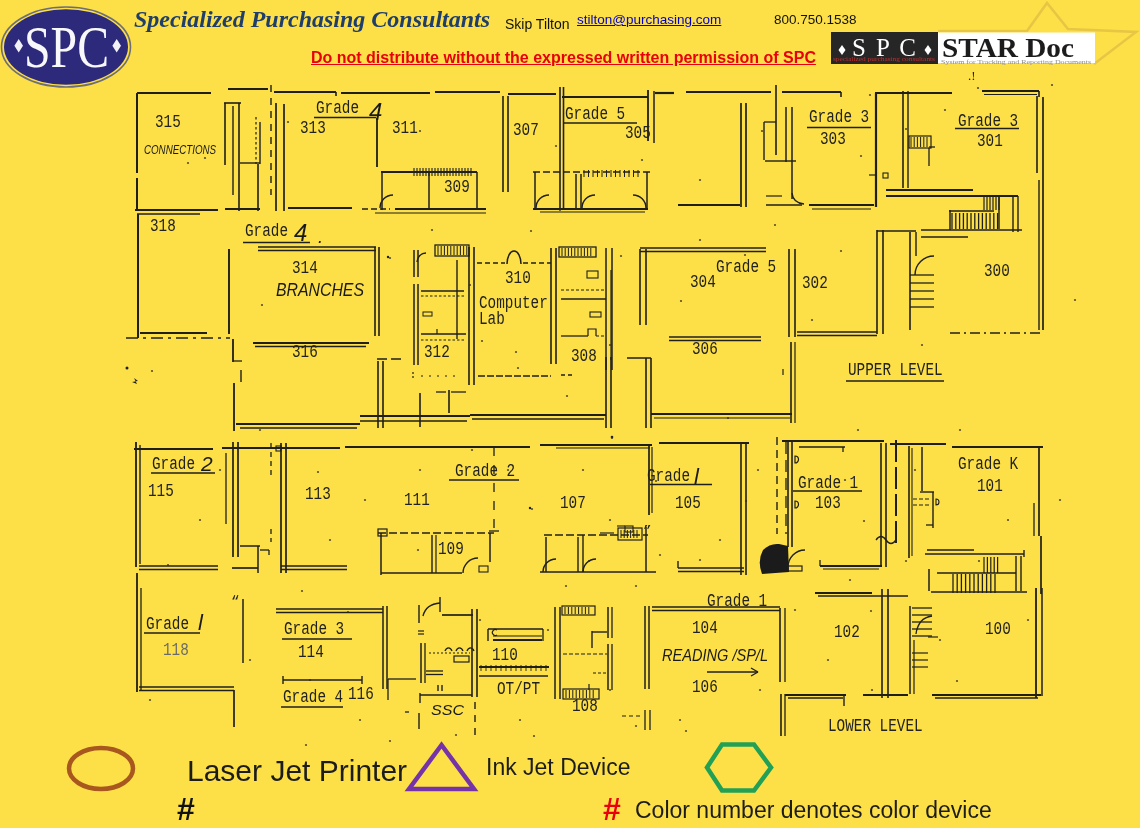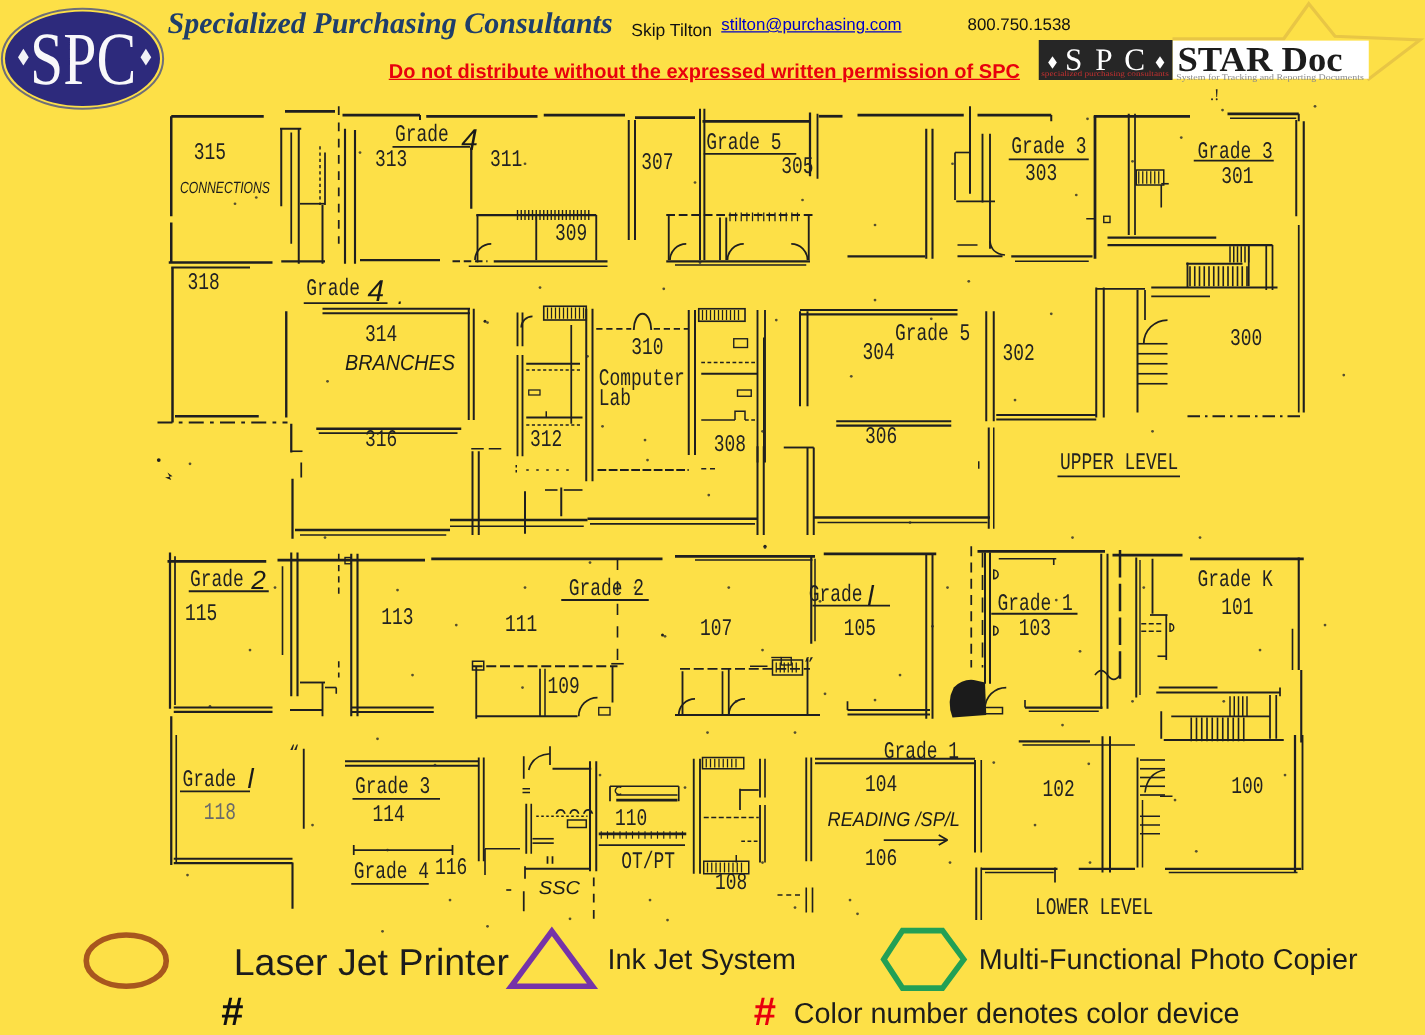--- a/index.html
+++ b/index.html
@@ -721,18 +721,17 @@
   <polygon points="707,767.5 722,744.5 754,744.5 771,767.5 754,790.5 722,790.5" fill="none" stroke="#22a055" stroke-width="4.5"></polygon>
 </svg>
 
 <div class="abs" style="left:134px;top:6px;font-family:'Liberation Serif',serif;font-style:italic;font-weight:bold;font-size:24px;color:#1f3e6b;">Specialized Purchasing Consultants</div>
 <div class="abs" style="left:505px;top:16px;font-size:14px;color:#111;">Skip Tilton</div>
 <div class="abs" style="left:577px;top:12px;font-size:13.5px;color:#0000c8;text-decoration:underline;">stilton@purchasing.com</div>
 <div class="abs" style="left:774px;top:12px;font-size:13.5px;color:#111;">800.750.1538</div>
 <div class="abs" style="left:311px;top:49px;font-weight:bold;font-size:16px;color:#e8000d;text-decoration:underline;">Do not distribute without the expressed written permission of SPC</div>
 
 <div class="abs" style="left:143px;top:754px;font-size:30px;color:#1c1c1c;margin-left:44px;">Laser Jet Printer</div>
-<div class="abs" style="left:486px;top:754px;font-size:23px;color:#1c1c1c;">Ink Jet System</div>
-<div class="abs" style="left:783px;top:754px;font-size:23px;color:#1c1c1c;">Multi-Functional Photo Copier</div>
+<div class="abs" style="left:486px;top:754px;font-size:23px;color:#1c1c1c;">Ink Jet Device</div>
 <div class="abs" style="left:177px;top:791px;font-size:32px;font-weight:bold;color:#111;">#</div>
 <div class="abs" style="left:603px;top:791px;font-size:32px;font-weight:bold;color:#e8000d;">#</div>
 <div class="abs" style="left:635px;top:797px;font-size:23px;color:#1c1c1c;">Color number denotes color device</div>
 </div>
 
 </body></html>

